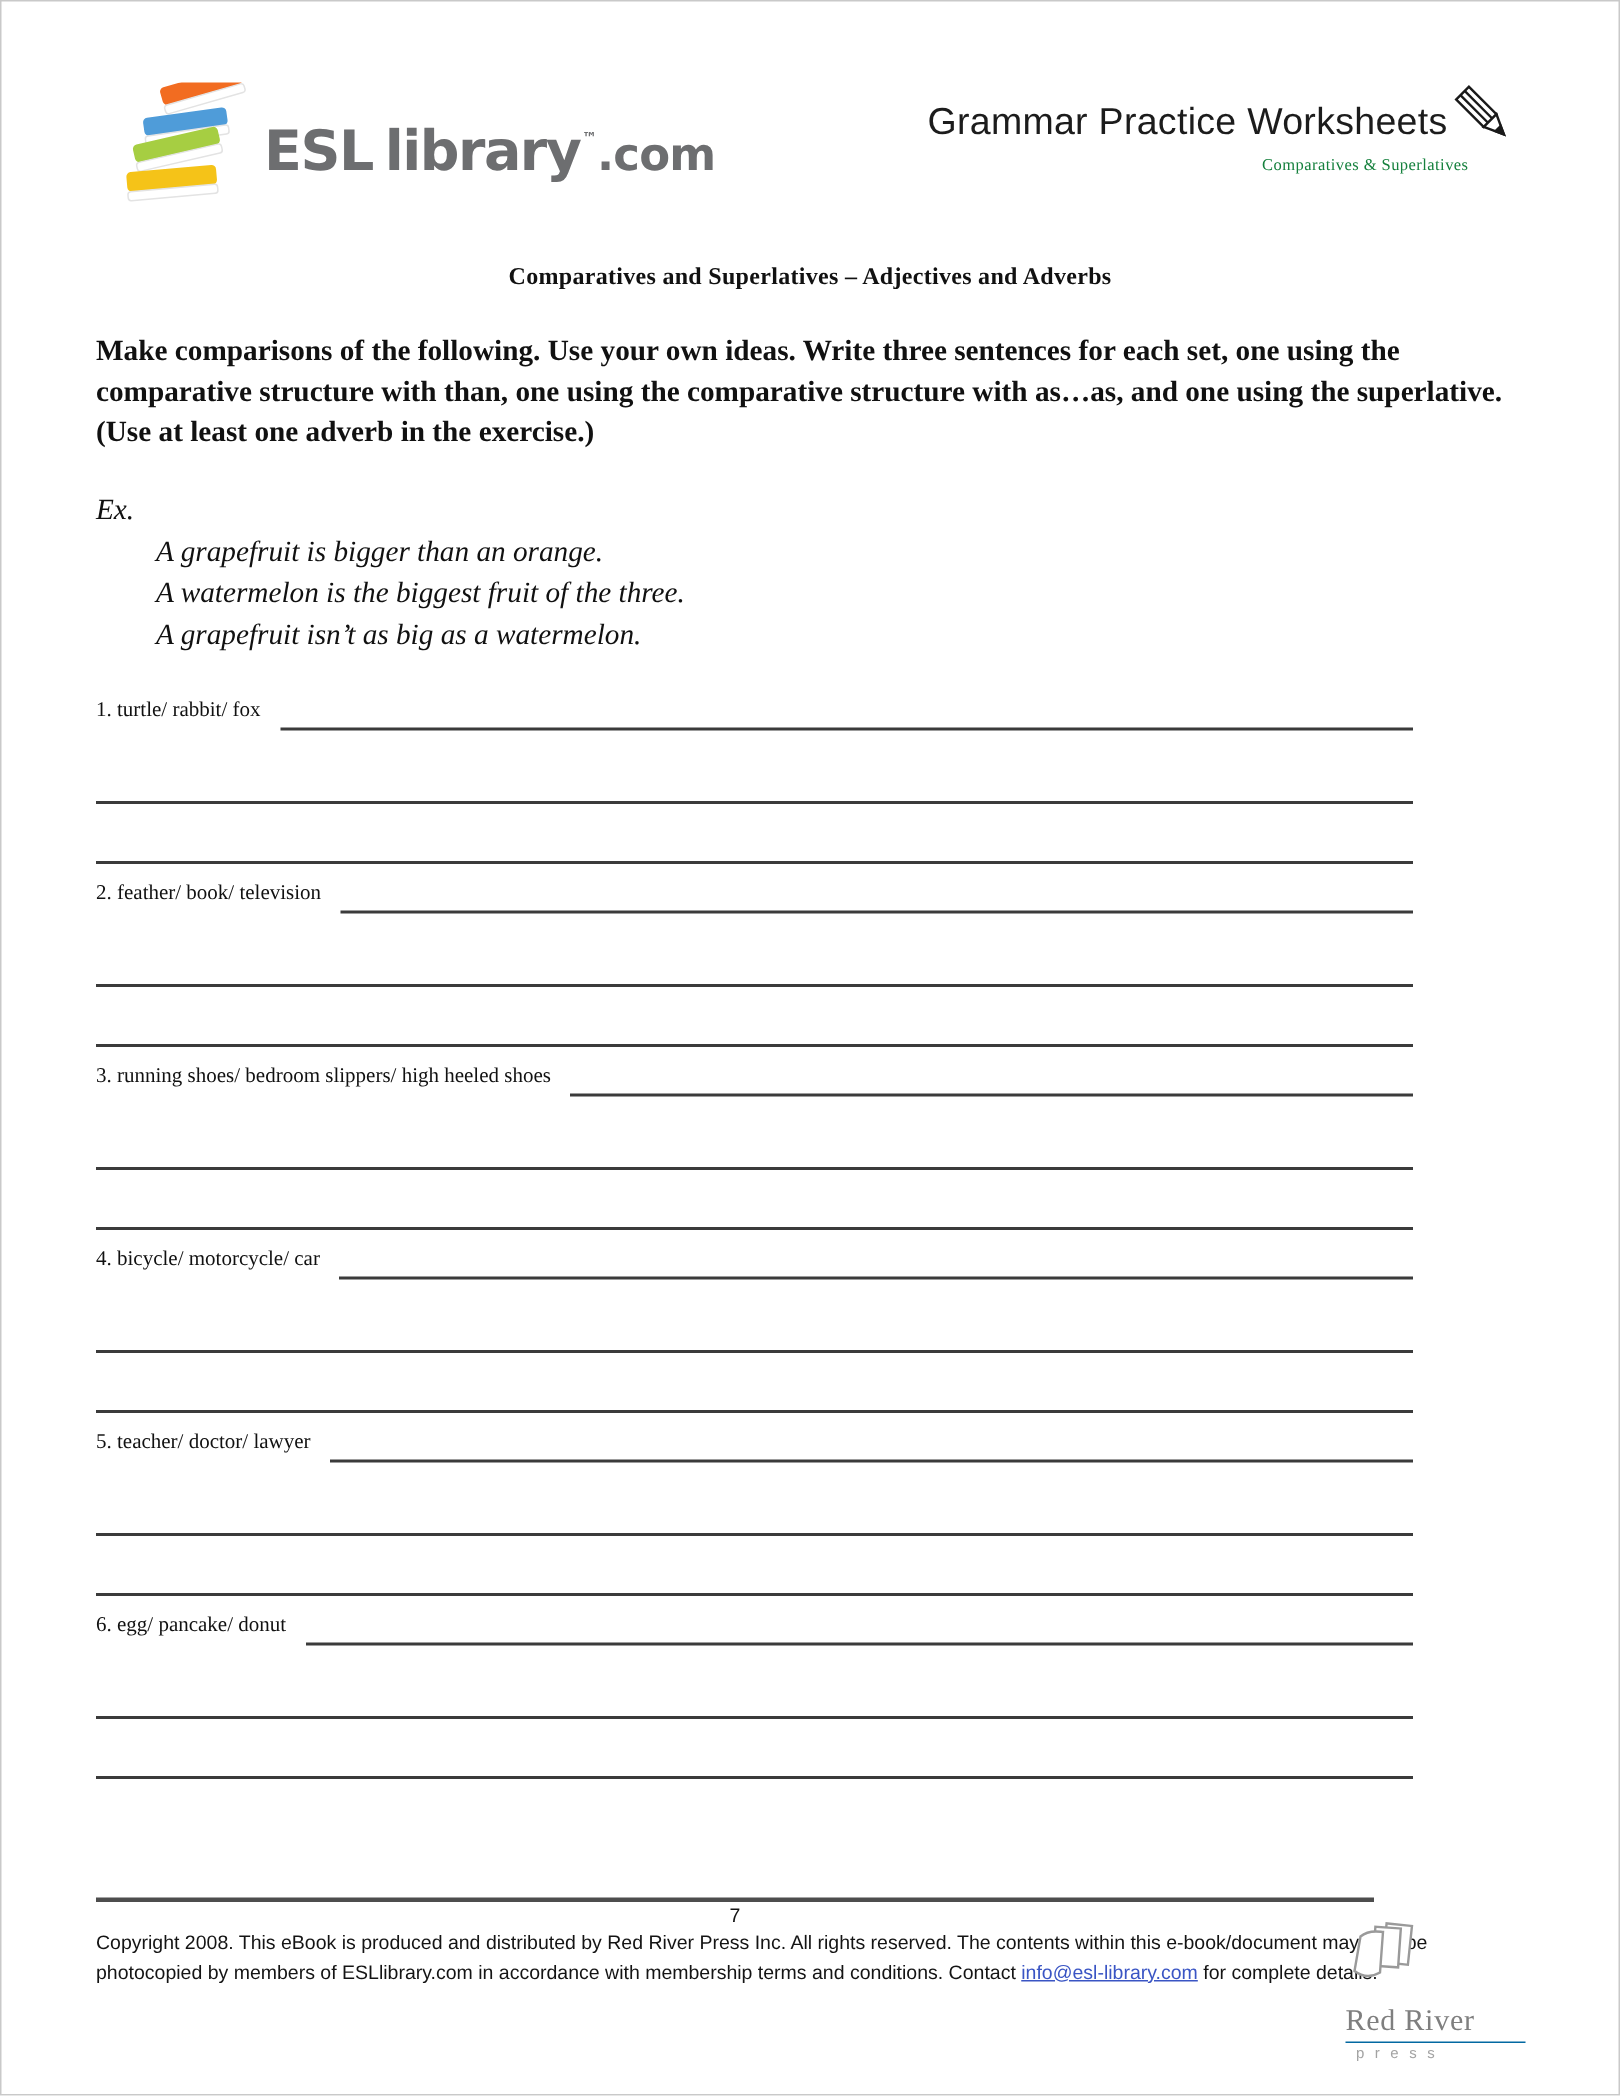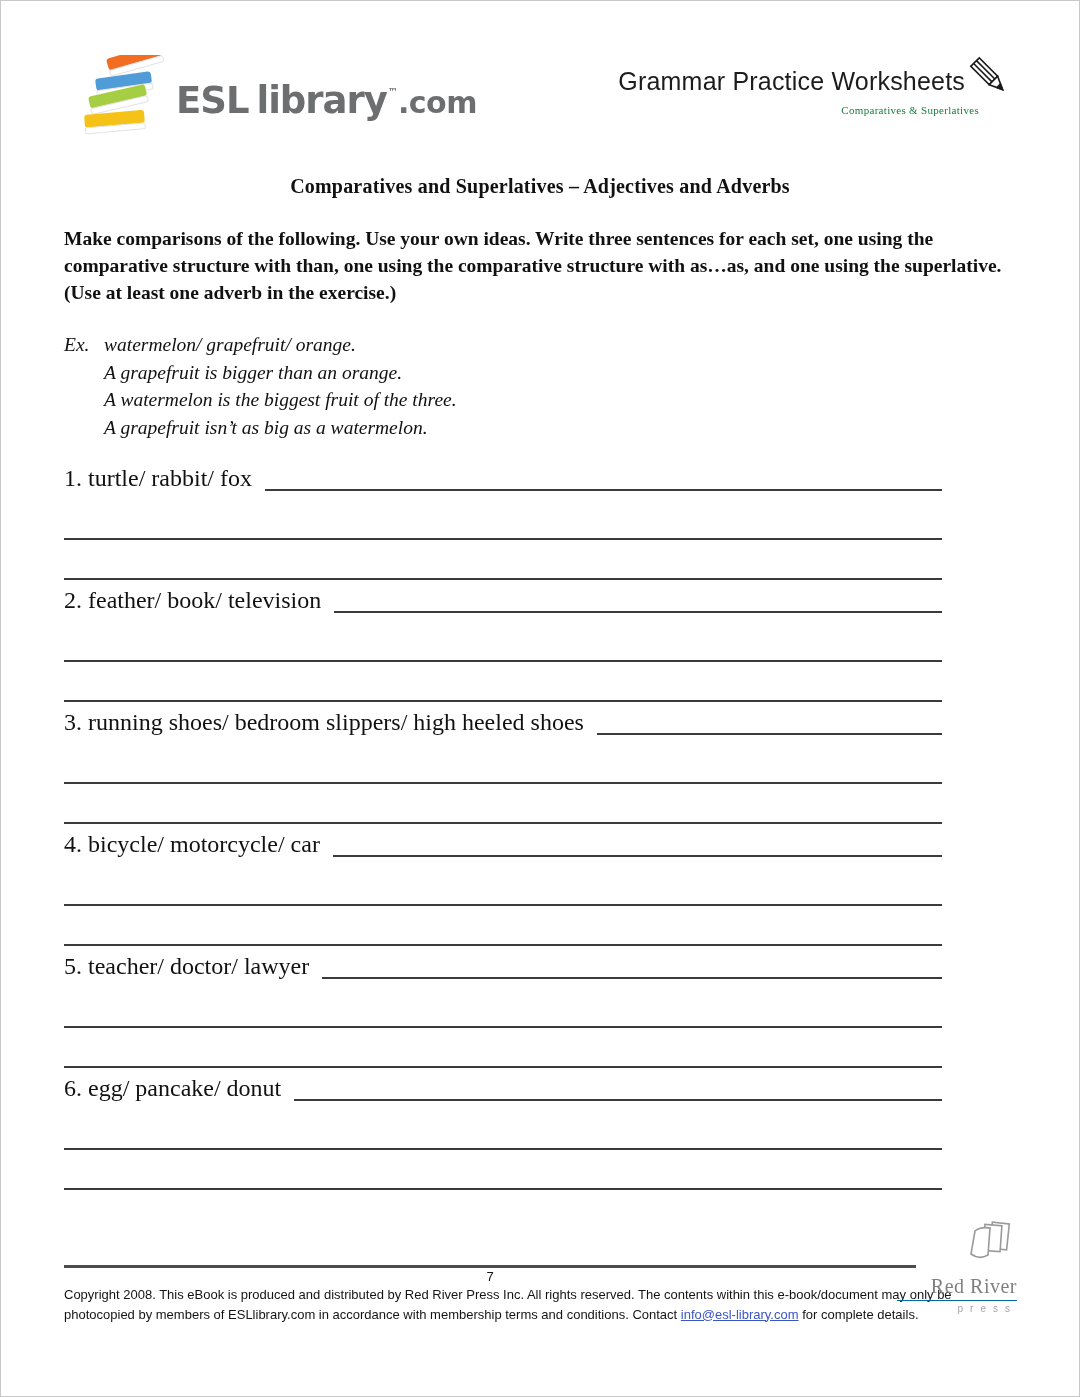--- a/index.html
+++ b/index.html
@@ -27,46 +27,46 @@
   .logo-text .com{font-size:30px;letter-spacing:-0.5px;}
   .header-right{text-align:right;padding-top:6px;}
   .gpw-title-row{display:flex;align-items:center;justify-content:flex-end;gap:6px;}
   .gpw-title{font-family:Liberation Sans, sans-serif;font-size:25px;color:#1c1c1c;
     letter-spacing:0.2px;white-space:nowrap;}
   .pencil-icon svg{overflow:visible;display:block;}
   .gpw-subtitle{font-family:Liberation Serif, serif;font-size:11px;color:#15803d;
     margin-top:3px;padding-right:34px;letter-spacing:0.3px;}
 
   
-  .ws-title{margin-top:30px;text-align:center;font-size:20px;font-weight:bold;
+  .ws-title{margin-top:30px;text-align:center;font-size:16px;font-weight:bold;
     letter-spacing:0.2px;}
   .instructions{margin:27px 70px 0 63px;font-size:19.5px;font-weight:bold;
     line-height:27px;}
   .example{margin:25px 70px 0 63px;font-style:italic;font-size:19.5px;line-height:27.5px;}
   .ex-first{display:flex;}
   .ex-label{width:40px;flex:0 0 auto;}
   .ex-sentences{margin-left:40px;}
 
   .items{margin:22px 137px 0 63px;}
   .item{margin-bottom:5px;}
-  .prompt-row{display:flex;height:30px;font-size:24px;}
+  .prompt-row{display:flex;height:30px;font-size:14px;}
   .prompt-text{white-space:nowrap;line-height:30px;}
   .fill{flex:1;margin-left:13px;margin-bottom:2px;border-bottom:2px solid #3b3b3b;}
   .blank1{height:45px;border-bottom:2px solid #3b3b3b;}
   .blank2{height:38px;border-bottom:2px solid #3b3b3b;}
 
   
   .footer{position:absolute;left:63px;top:1264px;width:852px;
     font-family:"Liberation Sans", sans-serif;font-size:13px;color:#141414;}
   .footer-rule{border-top:3px solid #4d4d4d;}
   .page-number{text-align:center;margin-top:1px;font-size:13px;}
   .copyright{margin-top:1px;line-height:19.5px;white-space:nowrap;}
   .copyright a{color:#3a55c4;text-decoration:underline;}
 
-  .rrp{position:absolute;right:62px;top:1220px;width:120px;text-align:right;
+  .rrp{position:absolute;right:62px;top:1280px;width:120px;text-align:left;
     color:#8a8a8a;}
   .rrp-icon{display:block;margin:0 auto;}
   .rrp-name{font-family:"Liberation Serif", serif;font-size:20px;color:#7f7f7f;
     margin-top:2px;letter-spacing:0.5px;}
   .rrp-press{font-family:"Liberation Sans", sans-serif;font-size:10px;color:#a3a3a3;
     letter-spacing:7px;border-top:1px solid #0369a1;margin-top:2px;padding-top:2px;
     padding-left:7px;}
 </style>
 </head>
 <body>
@@ -117,21 +117,20 @@
     </div>
   </div>
 
   <div class="ws-title">Comparatives and Superlatives – Adjectives and Adverbs</div>
 
   <div class="instructions">Make comparisons of the following. Use your own ideas. Write three sentences for each set, one using the comparative structure with than, one using the comparative structure with as…as, and one using the superlative. (Use at least one adverb in the exercise.)</div>
 
   <div class="example">
     <div class="ex-first">
       <span class="ex-label">Ex.</span>
-      <span>watermelon/ grapefruit/ orange.</span>
     </div>
     <div class="ex-sentences">
       <div>A grapefruit is bigger than an orange.</div>
       <div>A watermelon is the biggest fruit of the three.</div>
       <div>A grapefruit isn’t as big as a watermelon.</div>
     </div>
   </div>
 
   <div class="items">
 

